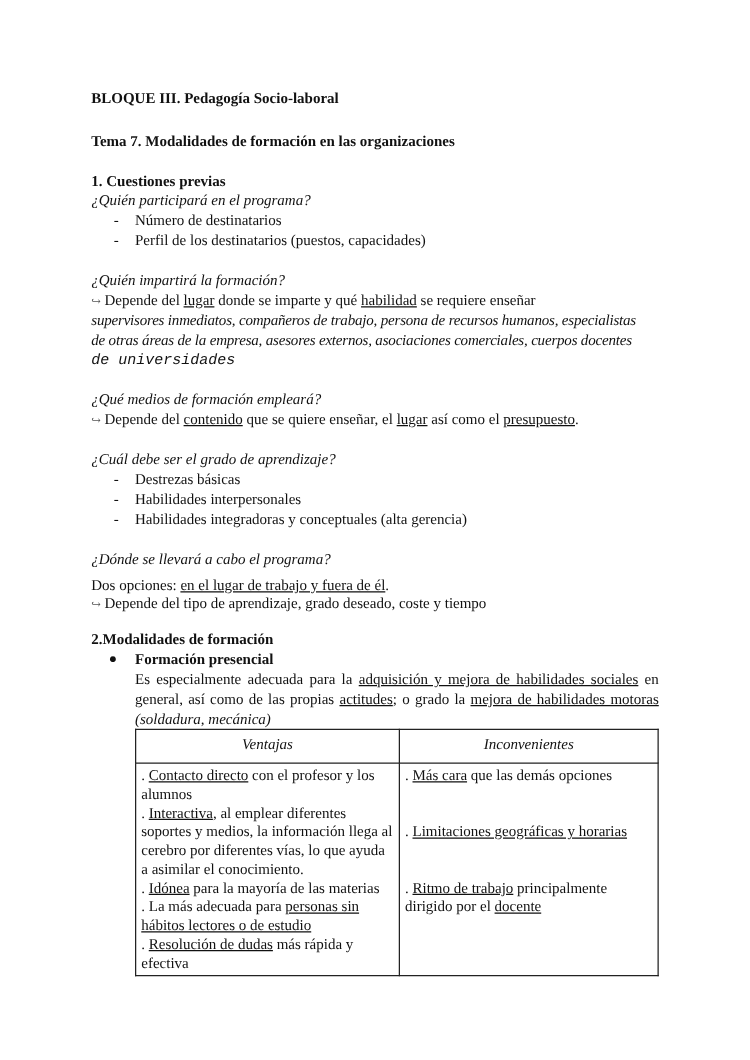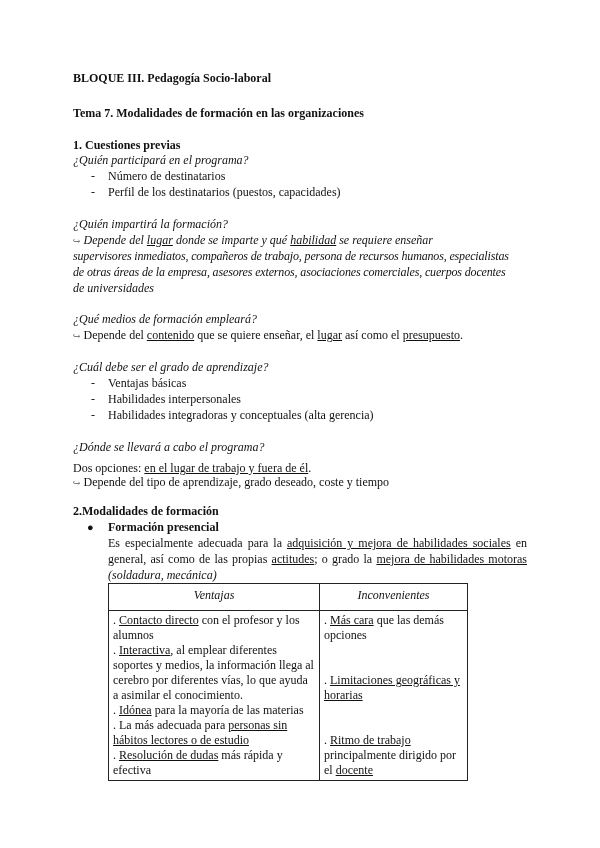--- a/index.html
+++ b/index.html
@@ -12,21 +12,21 @@
   .abs { position: absolute; white-space: nowrap; }
   .b { font-weight: bold; }
   .i { font-style: italic; }
   u { text-decoration: underline; text-underline-offset: 1px; }
   .dash { position: absolute; left: 18px; }
   .dash-text { position: absolute; left: 35px; }
   .arrow { font-size: 9px; color: #555; margin-right: 3px; }
   .justify { white-space: normal; text-align: justify; text-align-last: left; }
   .bullet-dot { position: absolute; left: 14px; font-size: 11px; }
   table.cmp {
-    position: absolute; left: 35px; top: 583px; width: 360px;
+    position: absolute; left: 35px; top: 583px; width: 419px;
     border-collapse: collapse; font-size: 12px; line-height: 15px;
   }
   table.cmp th, table.cmp td { border: 1.5px solid #222; vertical-align: top; padding: 2px 4px; }
   table.cmp th { font-weight: normal; font-style: italic; text-align: center; height: 20px; padding-top: 4px; }
   table.cmp td { height: 150px; }
   table.cmp td.left { width: 202px; }
   .gap { display: block; height: 15px; }
 </style>
 </head>
 <body>
@@ -41,36 +41,36 @@
   <div class="abs" style="top:168px; left:0; width:454px;">
     <span class="dash">-</span>
     <span class="dash-text">Número de destinatarios</span>
   </div>
   <div class="abs" style="top:184px; left:0; width:454px;">
     <span class="dash">-</span>
     <span class="dash-text">Perfil de los destinatarios (puestos, capacidades)</span>
   </div>
 
   <div class="abs i" style="top:216px;">¿Quién impartirá la formación?</div>
-  <div class="abs" style="top:232px;font-style:italic;">
+  <div class="abs" style="top:232px;">
     <span class="arrow">↪</span><span>Depende del </span><u>lugar</u><span> donde se imparte y qué </span><u>habilidad</u><span> se requiere enseñar</span>
   </div>
   <div class="abs i" style="top:248px; left:0; width:454px; letter-spacing:-0.15px;">supervisores inmediatos, compañeros de trabajo, persona de recursos humanos, especialistas</div>
   <div class="abs i" style="top:264px; left:0; width:454px; letter-spacing:-0.15px;">de otras áreas de la empresa, asesores externos, asociaciones comerciales, cuerpos docentes</div>
-  <div class="abs i" style="top:280px;">de universidades</div>
+  <div class="abs i" style="top:280px;font-family:Liberation Mono, monospace;">de universidades</div>
 
   <div class="abs i" style="top:311px;">¿Qué medios de formación empleará?</div>
   <div class="abs" style="top:327px;">
     <span class="arrow">↪</span><span>Depende del </span><u>contenido</u><span> que se quiere enseñar, el </span><u>lugar</u><span> así como el </span><u>presupuesto</u><span>.</span>
   </div>
 
   <div class="abs i" style="top:359px;">¿Cuál debe ser el grado de aprendizaje?</div>
   <div class="abs" style="top:375px; left:0; width:454px;">
     <span class="dash">-</span>
-    <span class="dash-text">Ventajas básicas</span>
+    <span class="dash-text">Destrezas básicas</span>
   </div>
   <div class="abs" style="top:391px; left:0; width:454px;">
     <span class="dash">-</span>
     <span class="dash-text">Habilidades interpersonales</span>
   </div>
   <div class="abs" style="top:407px; left:0; width:454px;">
     <span class="dash">-</span>
     <span class="dash-text">Habilidades integradoras y conceptuales (alta gerencia)</span>
   </div>
 

